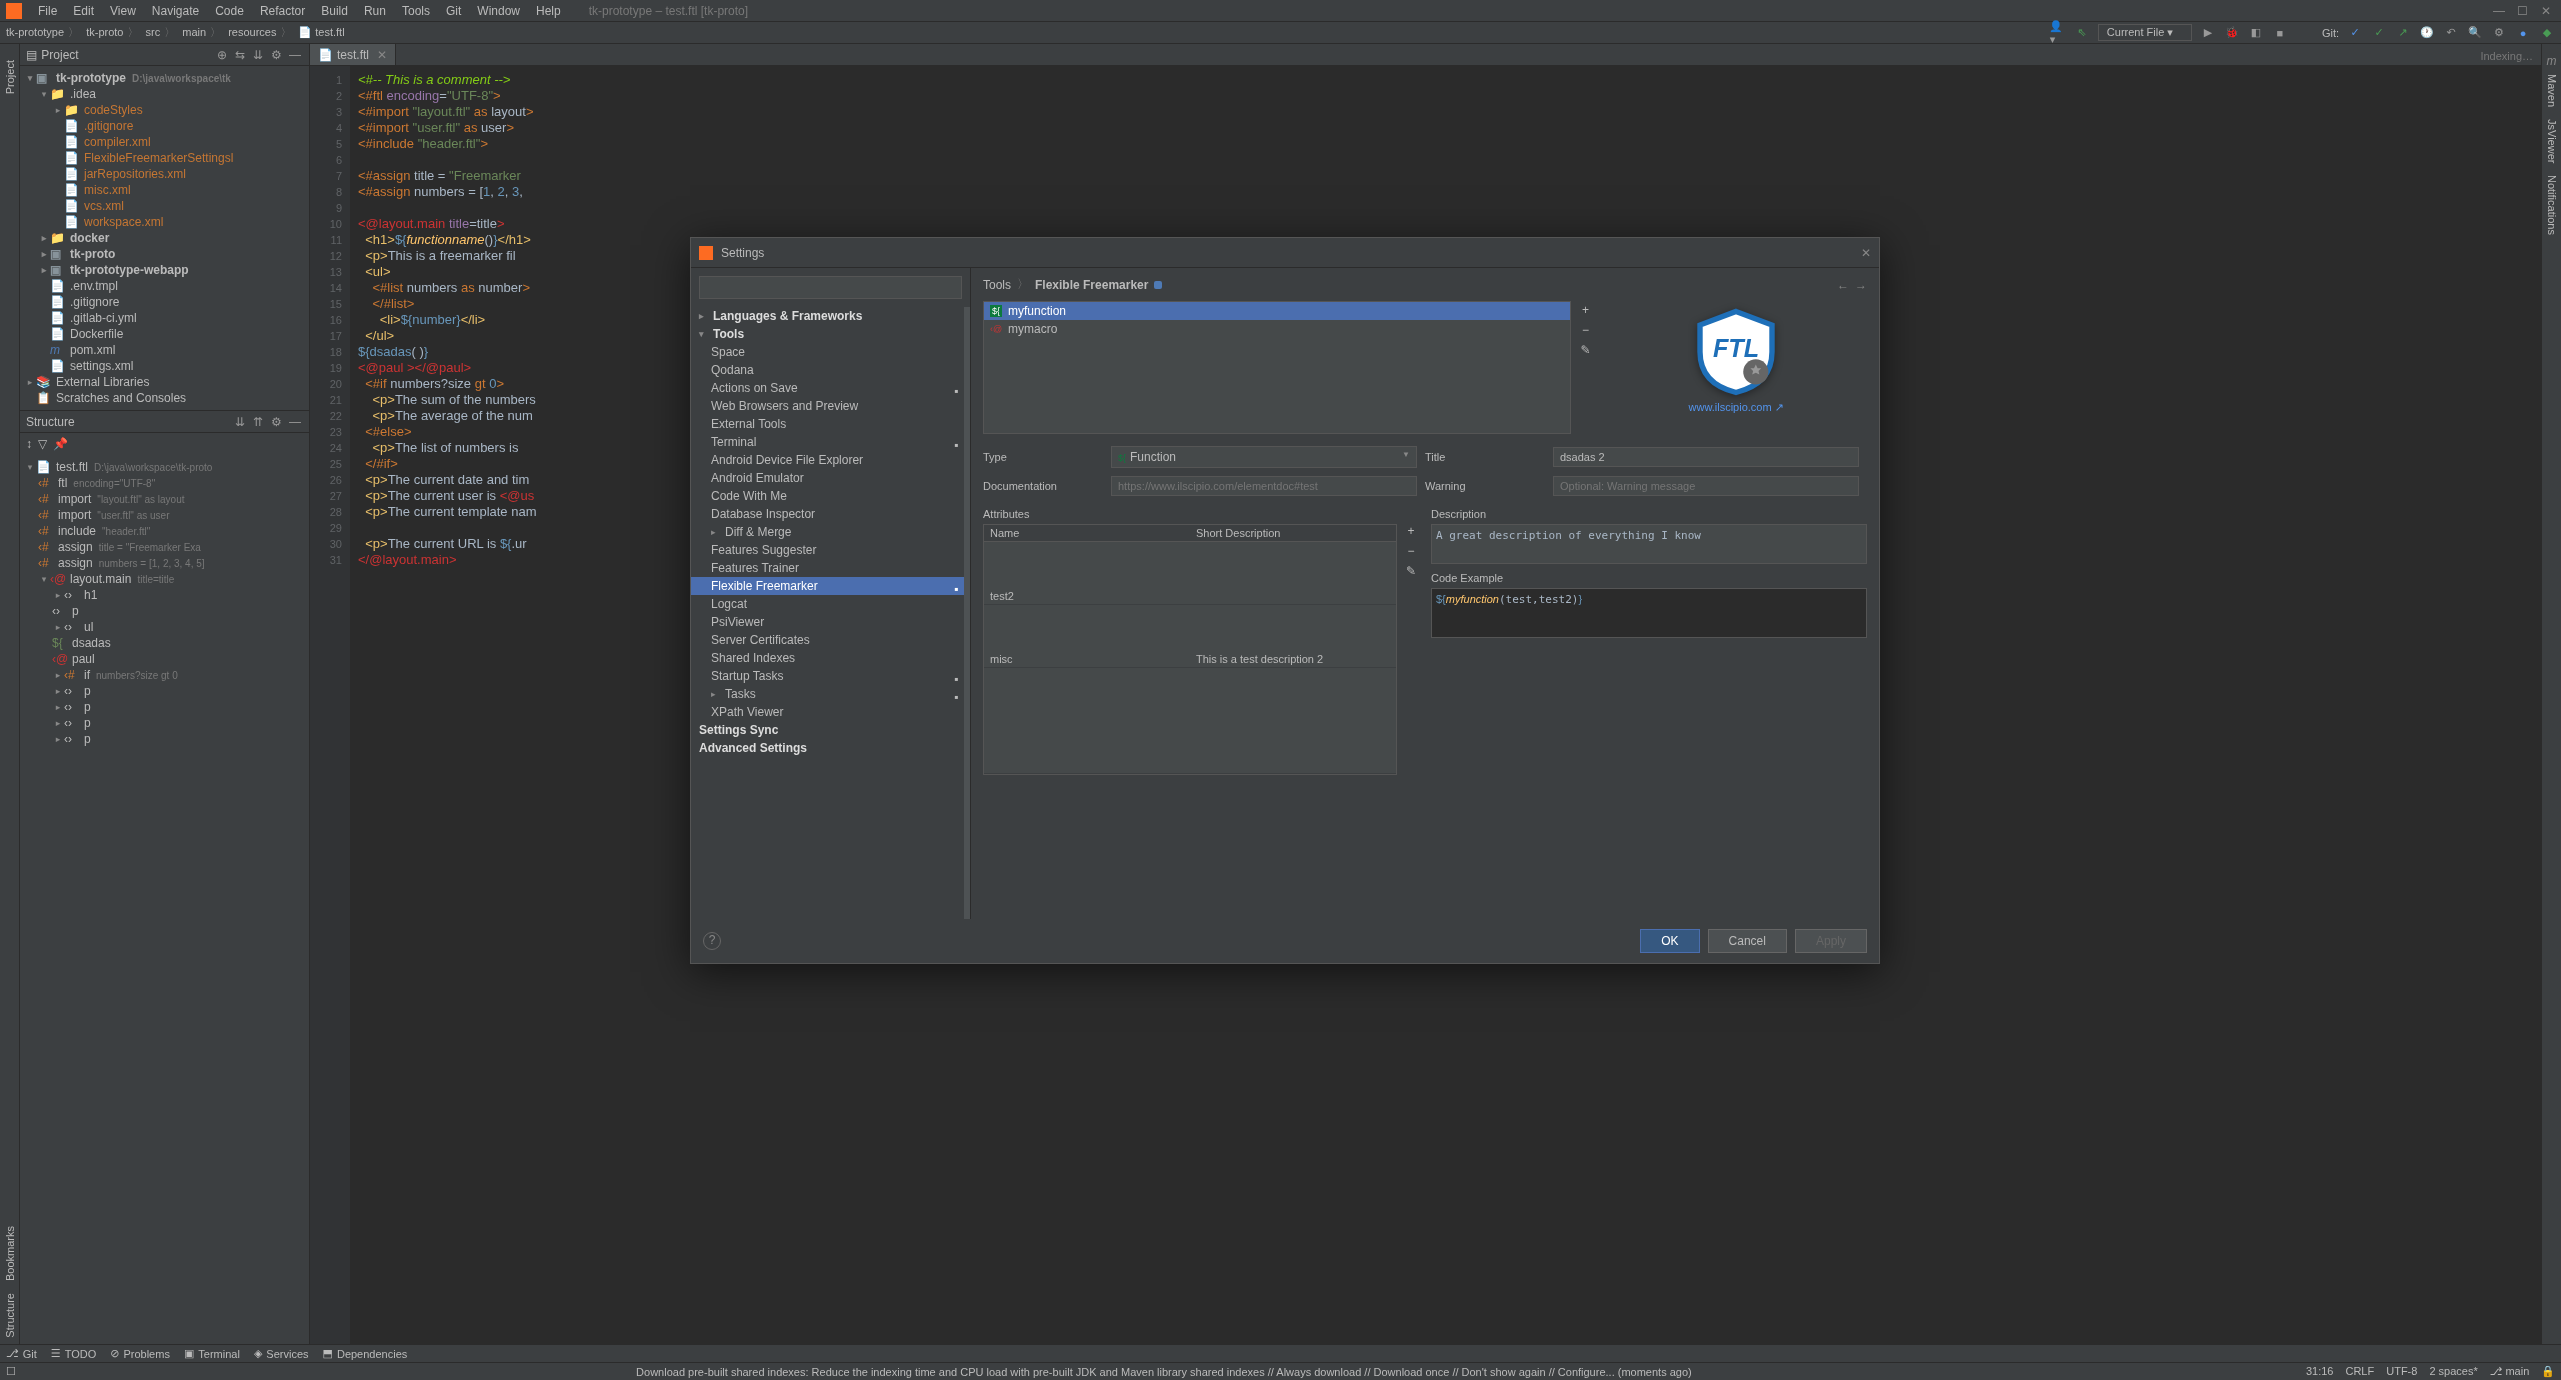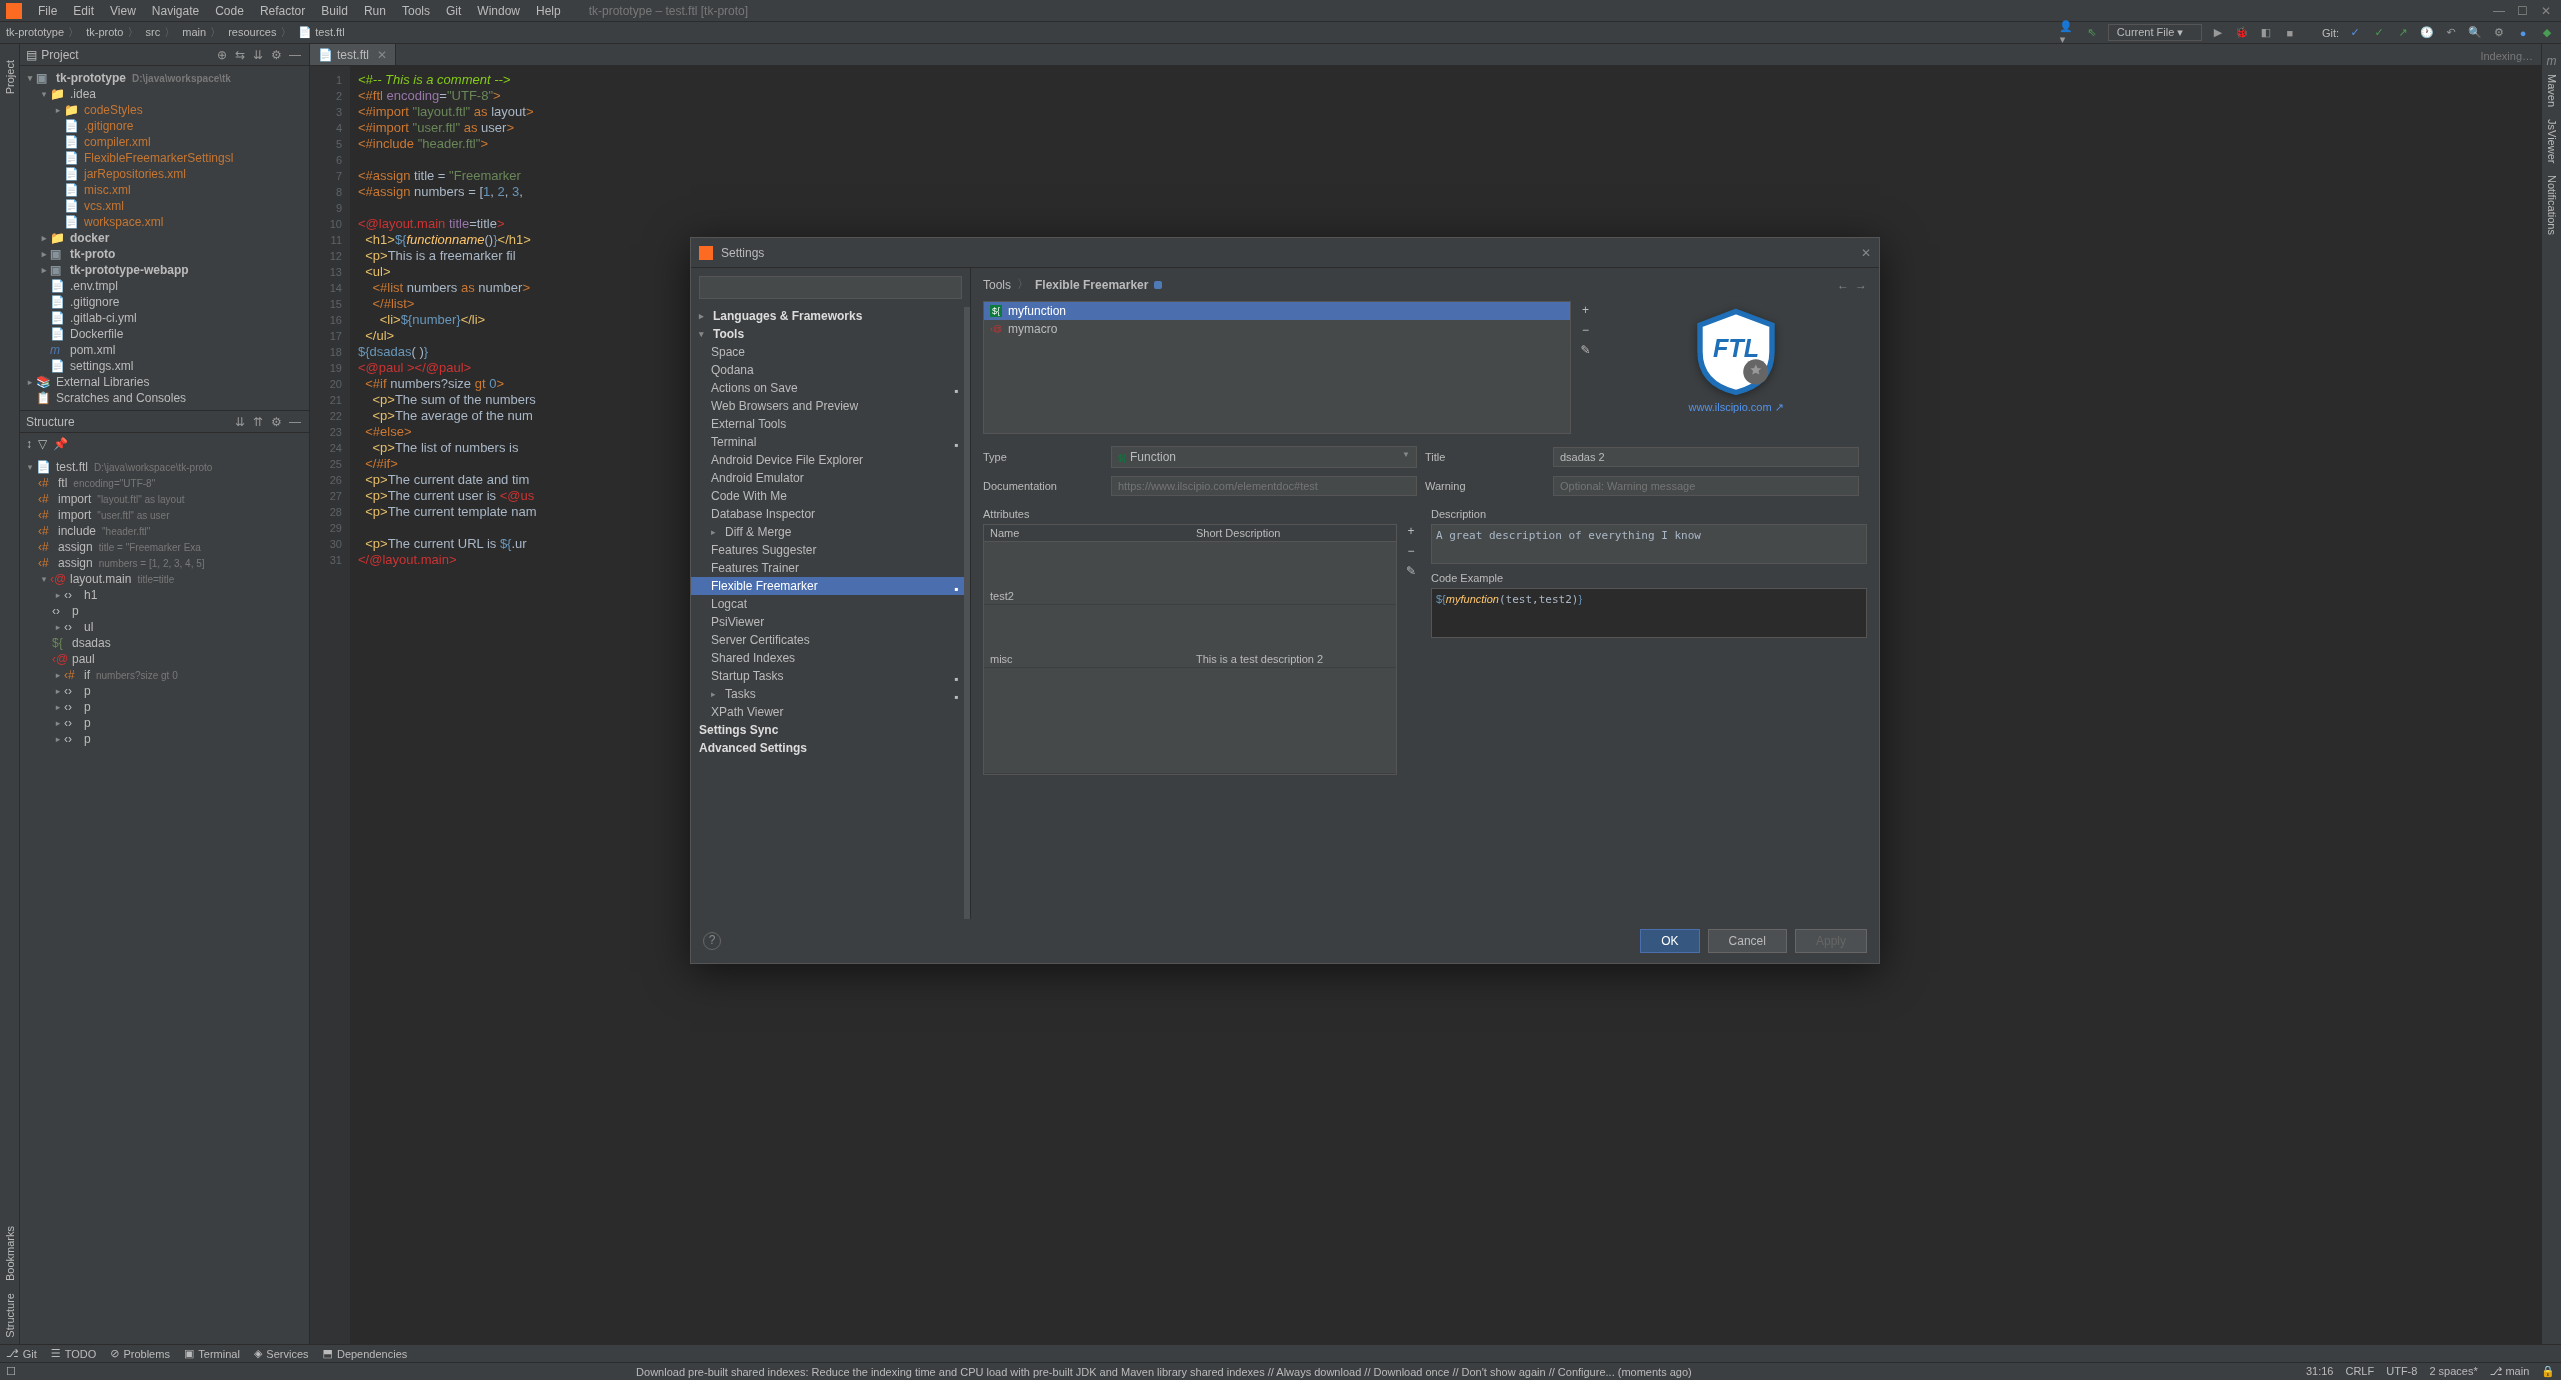--- a/index.html
+++ b/index.html
@@ -179,21 +179,21 @@
     <span class="crumb">test.ftl</span>
   </div>
   <div class="right-tools">
     <span class="ico">👤▾</span>
     <span class="ico" style="color:#499c54">⇖</span>
     <div class="dropdown"><span>Current File</span> ▾</div>
     <span class="ico">▶</span>
     <span class="ico">🐞</span>
     <span class="ico">◧</span>
     <span class="ico">■</span>
-    <span style="margin-left:16px">Git:</span>
+    <span style="margin-left:26px">Git:</span>
     <span class="ico" style="color:#5394ec">✓</span>
     <span class="ico" style="color:#499c54">✓</span>
     <span class="ico" style="color:#499c54">↗</span>
     <span class="ico">🕐</span>
     <span class="ico">↶</span>
     <span class="ico">🔍</span>
     <span class="ico">⚙</span>
     <span class="ico" style="color:#5394ec">●</span>
     <span class="ico" style="color:#499c54">◆</span>
   </div>

